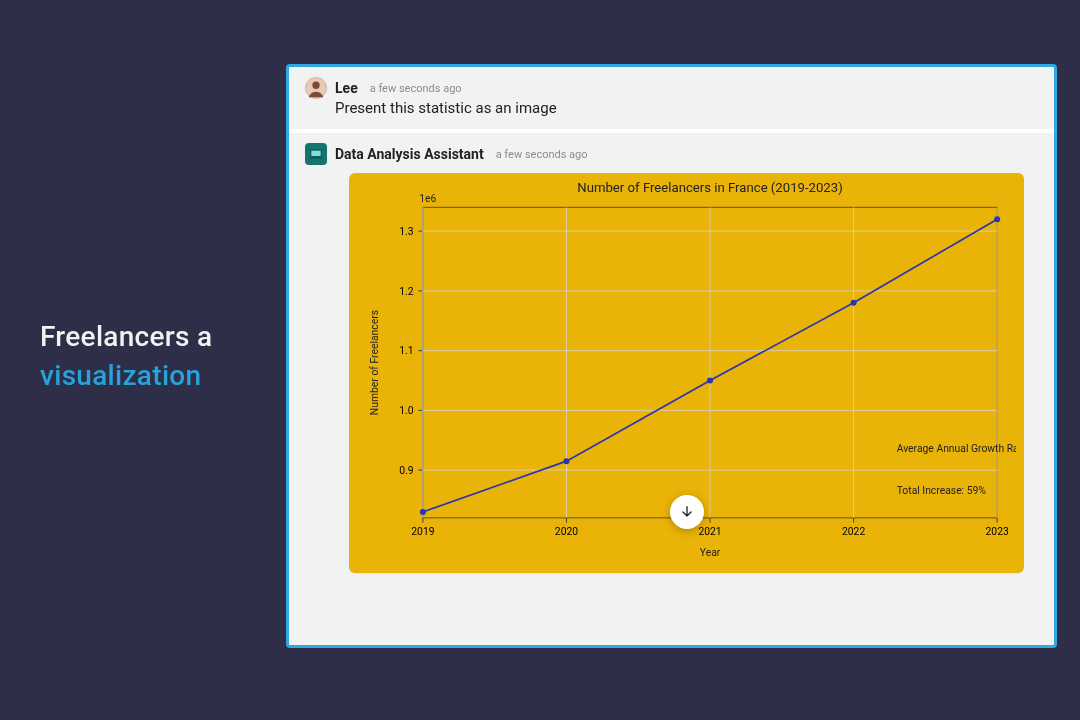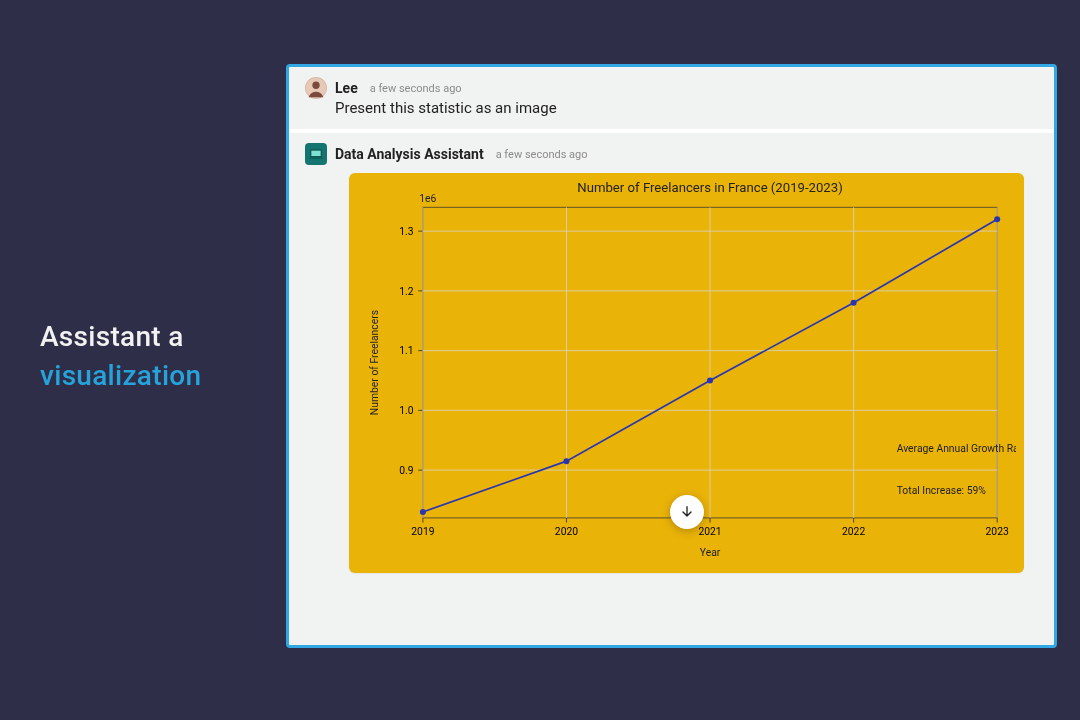--- a/index.html
+++ b/index.html
@@ -85,21 +85,21 @@
   .pt { fill: #2a36b1; }
   .ylabel { font-size: 11px; fill: #222; }
   .xlabel { font-size: 11px; fill: #222; }
   .mult { font-size: 11px; fill: #222; }
   .annot { font-size: 11px; fill: #222; }
 </style>
 </head>
 <body>
 
 <div class="left-text">
-  <div class="line1">Assistant a</div>
+  <div class="line1">Freelancers a</div>
   <div class="line2">visualization</div>
 </div>
 
 <div class="panel">
 
   <div class="msg">
     <div class="msg-header">
       <span class="avatar">
         <svg viewBox="0 0 24 24">
             <circle cx="12" cy="12" r="11" fill="#e7c9b8"></circle>

